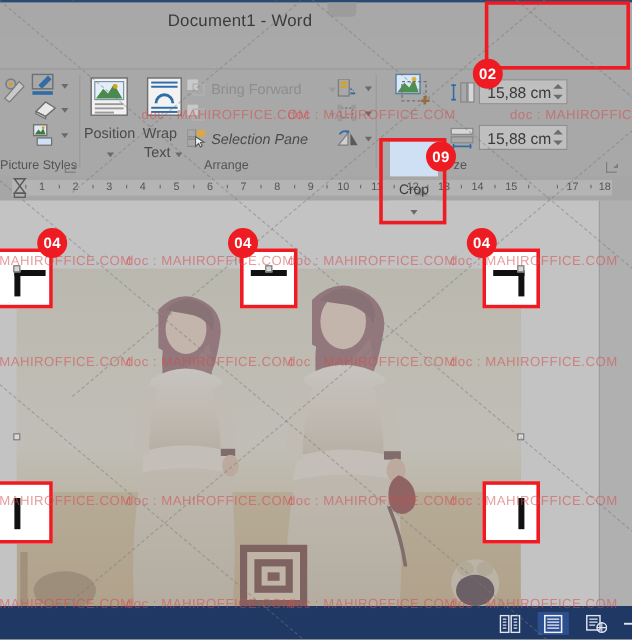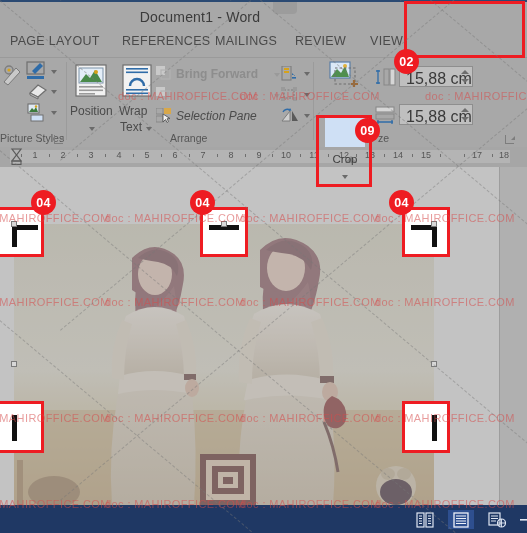--- a/index.html
+++ b/index.html
@@ -74,21 +74,21 @@
   .launcher{
     position:absolute; bottom:3px; width:9px; height:9px;
     border:1px solid #7d7d7d; border-top:none; border-right:none;
   }
   .launcher:after{
     content:""; position:absolute; right:-1px; top:1px;
     border-left:4px solid transparent; border-bottom:4px solid #7d7d7d;
   }
 
   .btn-lbl{ position:absolute; font-size:12px; color:#4b4b4b; white-space:nowrap; }
-  .btn-lbl.dim{ color:#8d8d8d;font-weight:bold; }
+  .btn-lbl.dim{ color:#8d8d8d; }
 
   .caret{
     position:absolute; width:0; height:0;
     border-left:3.5px solid transparent; border-right:3.5px solid transparent;
     border-top:4px solid #6a6a6a;
   }
   .caret.dim{ border-top-color:#9a9a9a; }
 
   
   .ic{ position:absolute; }
@@ -107,21 +107,21 @@
     position:absolute; left:321px; top:95px; width:48px; text-align:center;
     font-size:11.5px; color:#3e3e3e; z-index:36;
   }
 
   
   .sizebox{
     position:absolute; width:74px; height:21px; background:#bfbfbf;
     border:1px solid #8e8e8e;
   }
   .sizebox .val{
-    position:absolute; left:6px; top:3px; font-size:16px; color:#3a3a3a;
+    position:absolute; left:6px; top:3px; font-size:13px; color:#3a3a3a;
   }
   .spin{ position:absolute; right:2px; top:1px; width:11px; height:17px; }
   .spin i{ position:absolute; left:2px; width:0;height:0;
     border-left:4px solid transparent;border-right:4px solid transparent; }
   .spin i.up{ top:2px; border-bottom:4px solid #6d6d6d; }
   .spin i.dn{ bottom:2px; border-top:4px solid #6d6d6d; }
 
   
   .ruler{
     position:absolute; left:0; top:147px; width:527px; height:20px;
@@ -214,27 +214,20 @@
 </head>
 <body>
 
 <div id="app">
 
   <div class="titlebar">
     <div class="win-dot"></div>
     <div class="title">Document1 - Word</div>
   </div>
 
-  <div class="tabstrip">
-    <div class="tab t0">PAGE LAYOUT</div>
-    <div class="tab t1">REFERENCES</div>
-    <div class="tab t2">MAILINGS</div>
-    <div class="tab t3">REVIEW</div>
-    <div class="tab t4">VIEW</div>
-  </div>
 
   <div class="pt-wrap">
   </div>
 
   <div class="ribbon">
 
     <div class="ic" style="left:2px;top:4px;">
       <svg width="26" height="24" viewBox="0 0 26 24">
         <circle cx="7" cy="8" r="4" fill="none" stroke="#7d7d7d" stroke-width="1.4"></circle>
         <circle cx="7" cy="8" r="1.6" fill="#d6a21b"></circle>

